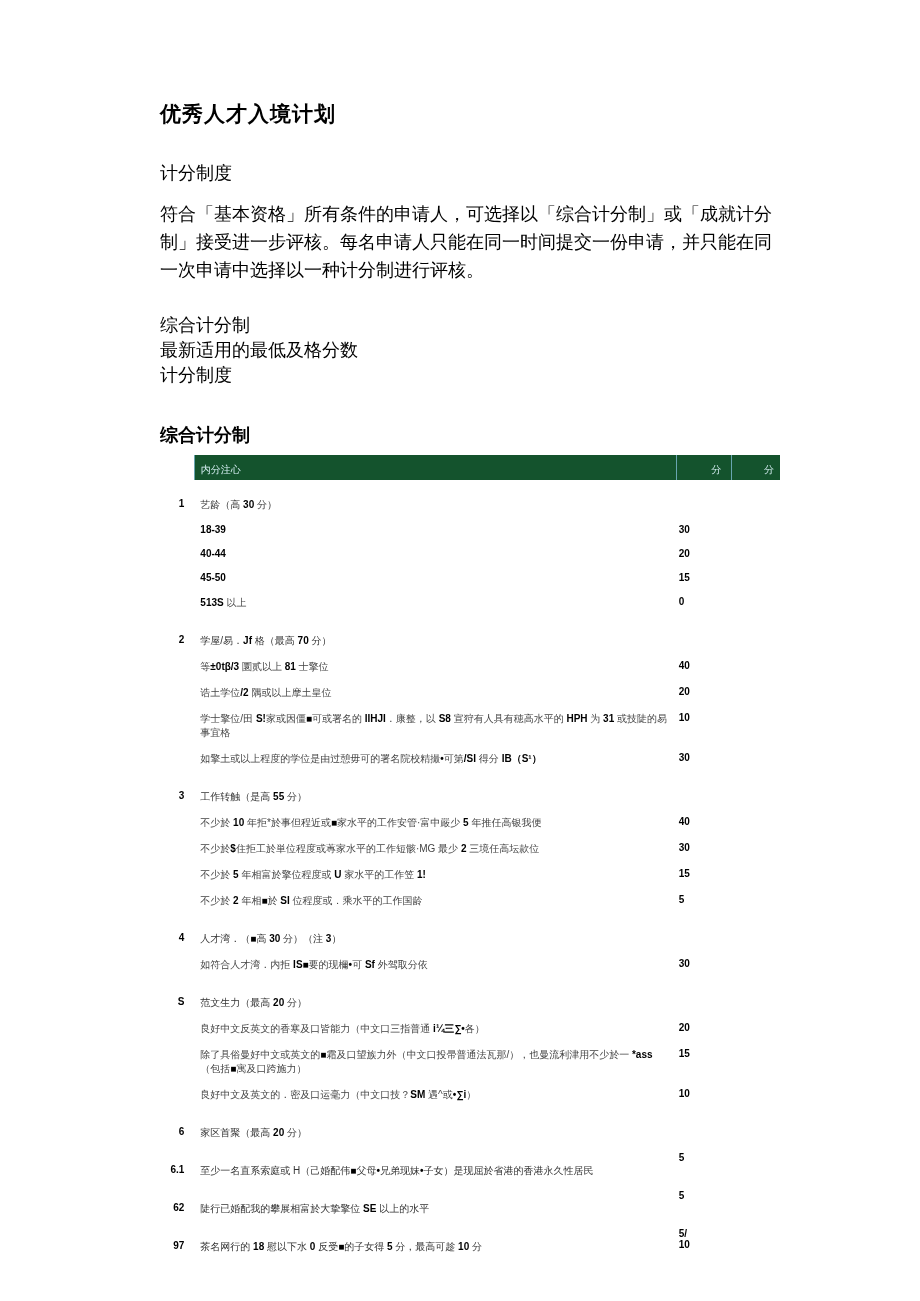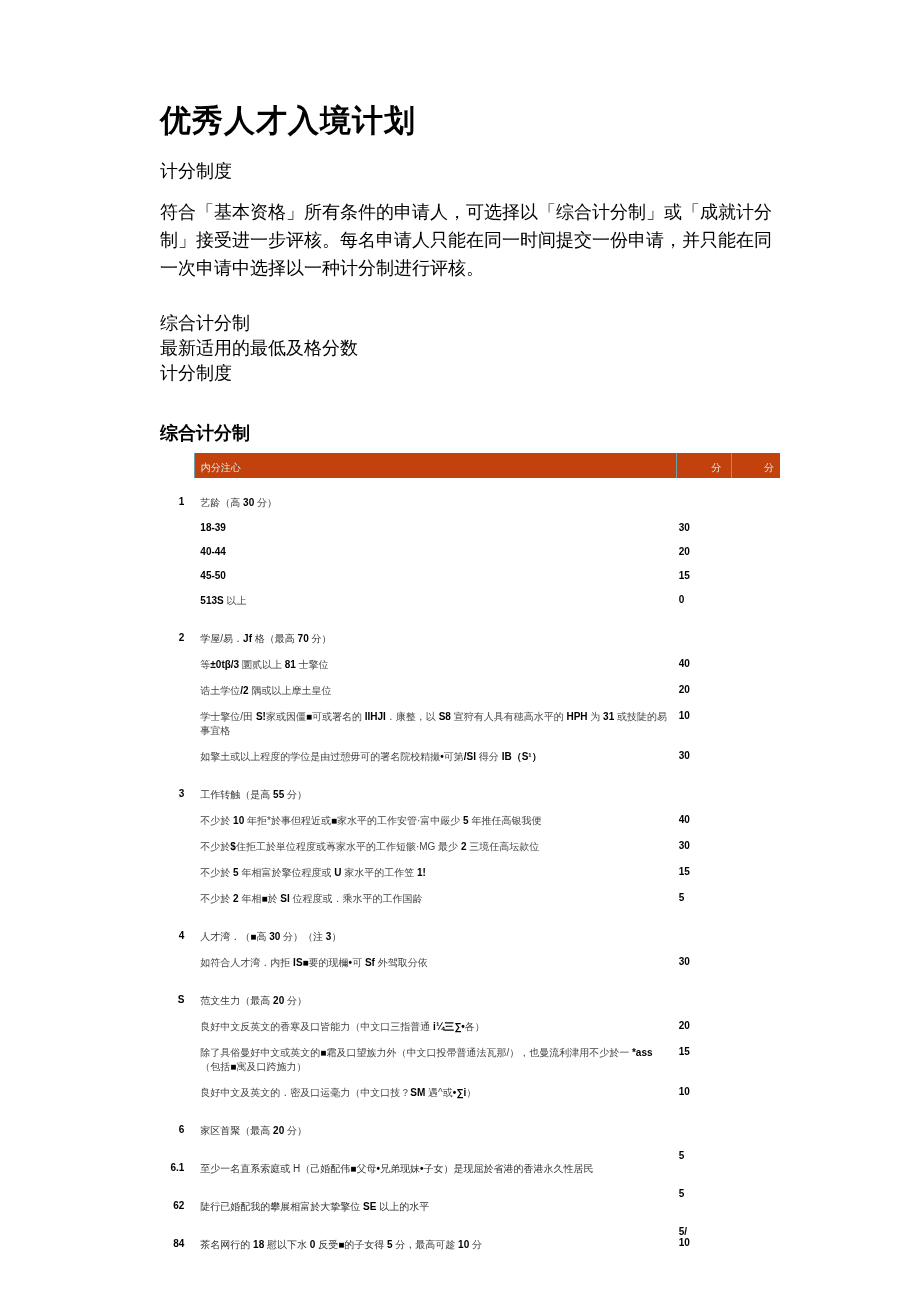--- a/index.html
+++ b/index.html
@@ -8,23 +8,23 @@
       box-sizing: border-box;
     }
     body {
       font-family: "Microsoft YaHei", "PingFang SC", sans-serif;
       background: #fff;
       padding: 100px 140px 60px 160px;
       color: #000;
       width: 920px;
     }
     h1 {
-      font-size: 31px;
+      font-size: 21px;
       font-weight: 600;
-      margin-bottom: 17px;
+      margin-bottom: 33px;
       letter-spacing: 1px;
     }
     h2.subtitle {
       font-size: 18px;
       font-weight: 500;
       margin-bottom: 16px;
     }
     p.intro {
       font-size: 18px;
       line-height: 1.55;
@@ -41,21 +41,21 @@
       font-size: 18px;
       font-weight: 600;
       margin-bottom: 8px;
     }
     table {
       width: 100%;
       border-collapse: collapse;
       font-size: 10px;
     }
     thead th {
-      background: #c2410c;
+      background: #14532d;
       color: #d8f0f5;
       font-weight: 400;
       text-align: left;
       padding: 8px 6px 3px 6px;
       border-left: 1px solid #68a5b0;
       font-size: 10px;
       vertical-align: top;
     }
     thead th.col-num {
       width: 28px;
@@ -260,19 +260,19 @@
         <td class="score">5</td>
         <td></td>
       </tr>
       <tr class="header-row">
         <td class="num">62</td>
         <td class="content">陡行已婚配我的攀展相富於大挚擎位 <span class="bold">SE</span> 以上的水平</td>
         <td class="score">5</td>
         <td></td>
       </tr>
       <tr class="header-row">
-        <td class="num">84</td>
+        <td class="num">97</td>
         <td class="content">茶名网行的 <span class="bold">18</span> 慰以下水 <span class="bold">0</span> 反受<span class="bold">■</span>的子女得 <span class="bold">5</span> 分，最高可趁 <span class="bold">10</span> 分</td>
         <td class="score">5/<br>10</td>
         <td></td>
       </tr>
     </tbody>
 </table>
 
 </body></html>

